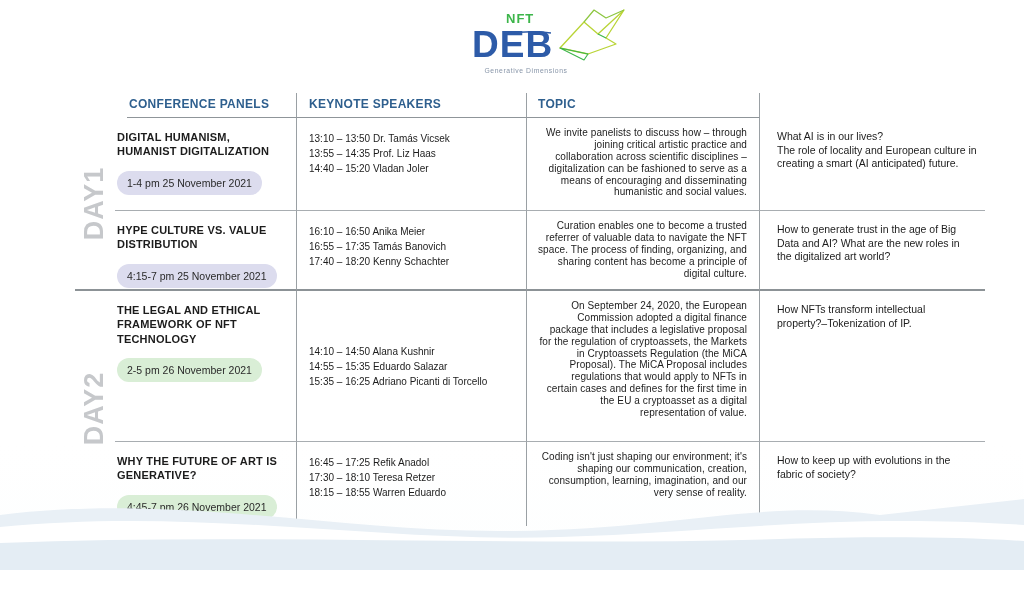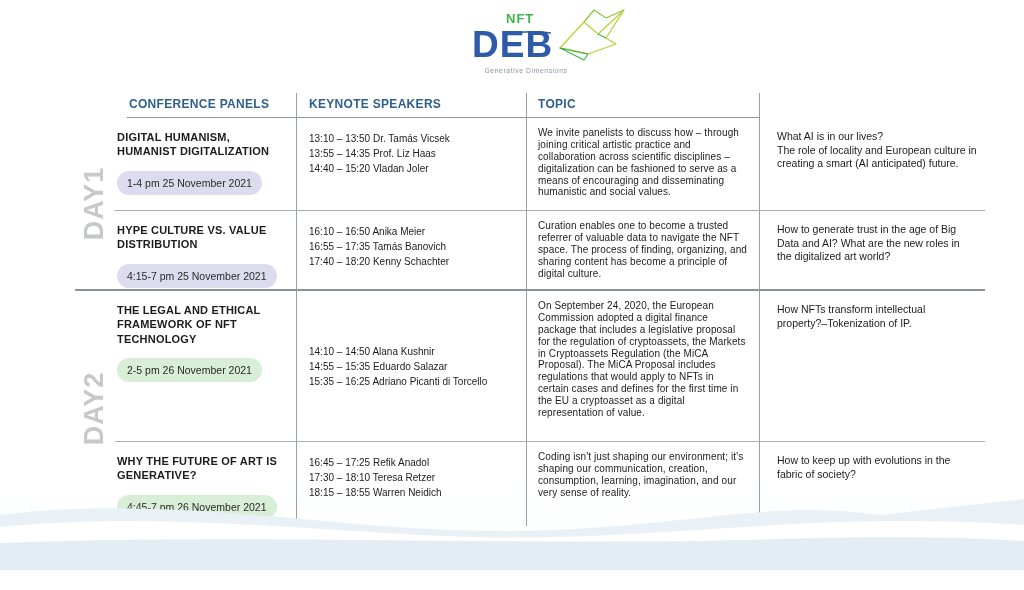--- a/index.html
+++ b/index.html
@@ -25,21 +25,21 @@
               grid-template-columns:40px 182px 230px 233px 225px;
               grid-template-rows:25px 93px 80px 151px 84px; }
   .cell { position:relative; }
   .bdr-r { border-right:1px solid #9aa0a4; }
   .hdr { font-size:12px; font-weight:bold; color:#2e5f8e; letter-spacing:0.3px;
          padding-top:4px; border-bottom:1px solid #8f9599; }
   .hdr.c1 { padding-left:2px;margin-left:12px; }
   .pad-panel { padding:12px 8px 0 2px; }
   .pad-speak { padding:0 4px 0 12px; display:flex; flex-direction:column; justify-content:flex-start; padding-top:13px; }
   .pad-speak.center { justify-content:center; padding-top:0; }
-  .pad-topic { padding:9px 12px 0 11px; }
+  .pad-topic { padding:9px 12px 0 11px;text-align:right; }
   .pad-quest { padding:12px 8px 7px 17px; }
   .row-sep { border-bottom:1px solid #a8adb1; }
   .day-sep { border-bottom:2px solid #8c9296; }
 
   .day-cell { display:flex; align-items:center; justify-content:center; }
   .day-label { transform:rotate(-90deg); font-size:27px; font-weight:bold;
                color:#c6c8cb; letter-spacing:1px; white-space:nowrap; }
 
   .panel-title { font-size:11px; font-weight:bold; line-height:1.3; letter-spacing:0.2px; }
   .time-badge { display:inline-block; margin-top:12px; padding:6px 10px;
@@ -140,21 +140,21 @@
       <div class="quest-line">How NFTs transform intellectual property?–Tokenization of IP.</div>
     </div>
 
     <div class="cell bdr-r pad-panel" style="grid-row:5; grid-column:2;">
       <div class="panel-title">WHY THE FUTURE OF ART IS GENERATIVE?</div>
       <span class="time-badge badge-green">4:45-7 pm 26 November 2021</span>
     </div>
     <div class="cell bdr-r pad-speak" style="grid-row:5; grid-column:3;">
       <div class="speaker-line"><span>16:45 – 17:25</span> <b>Refik Anadol</b></div>
       <div class="speaker-line"><span>17:30 – 18:10</span> <b>Teresa Retzer</b></div>
-      <div class="speaker-line"><span>18:15 – 18:55</span> <b>Warren Neidich</b></div>
+      <div class="speaker-line"><span>18:15 – 18:55</span> <b>Warren Eduardo</b></div>
     </div>
     <div class="cell bdr-r pad-topic" style="grid-row:5; grid-column:4;">
       <div class="topic-text">Coding isn't just shaping our environment; it's shaping our communication, creation, consumption, learning, imagination, and our very sense of reality.</div>
     </div>
     <div class="cell pad-quest" style="grid-row:5; grid-column:5;">
       <div class="quest-line">How to keep up with evolutions in the fabric of society?</div>
     </div>
 
   </div>
 

